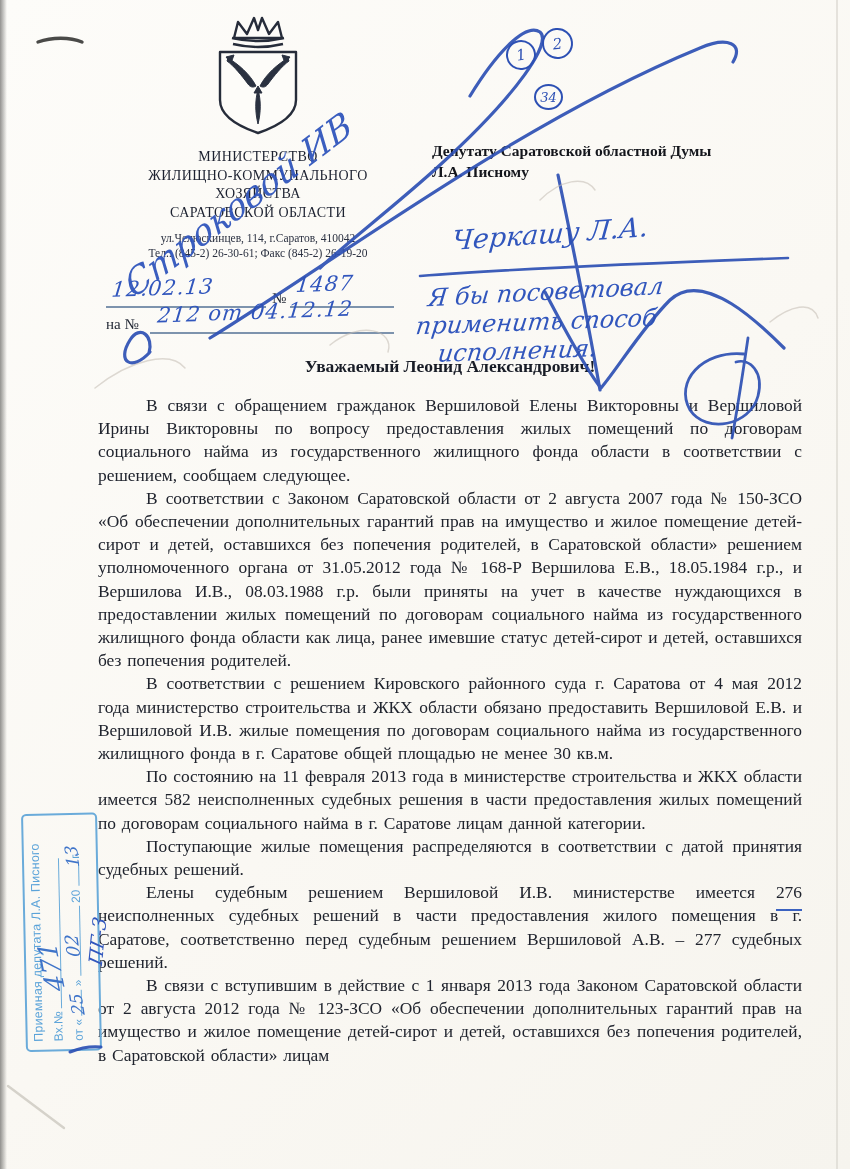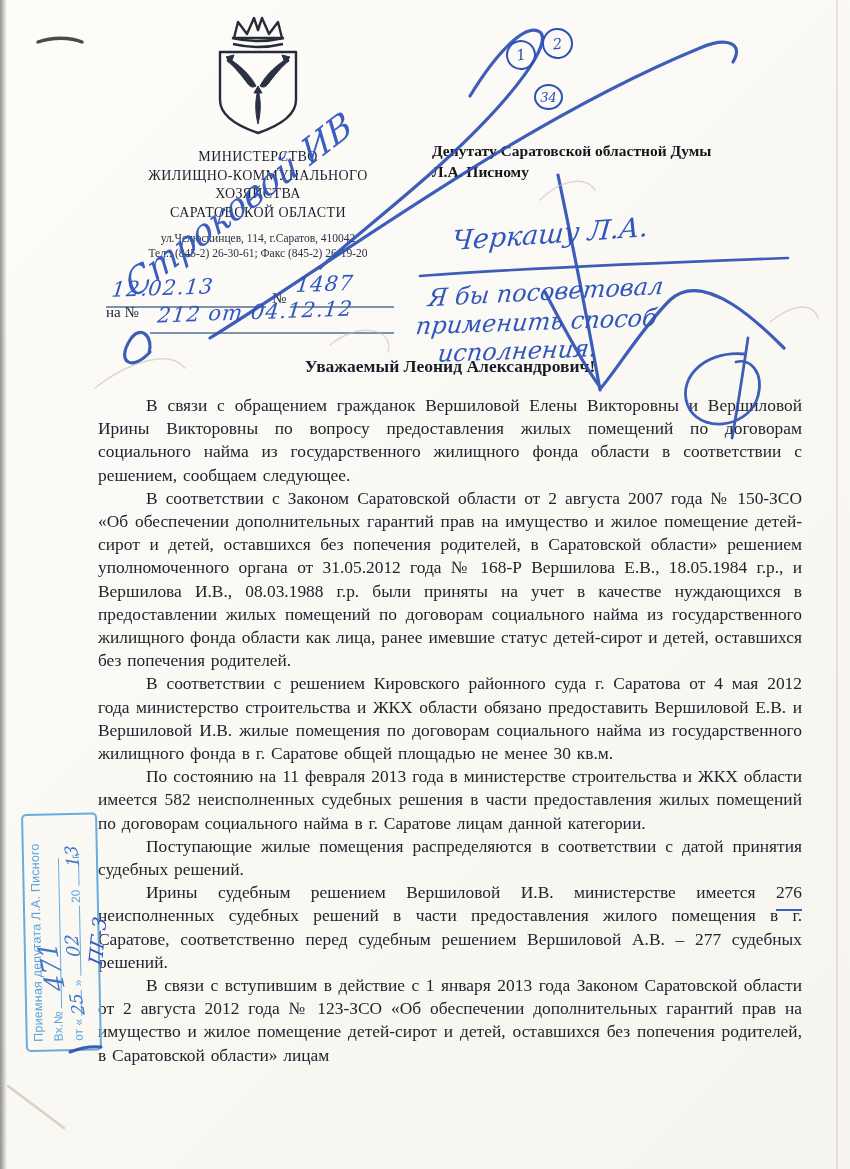--- a/index.html
+++ b/index.html
@@ -101,21 +101,21 @@
       <div>ул.Челюскинцев, 114, г.Саратов, 410042</div>
       <div>Тел.: (845-2) 26-30-61; Факс (845-2) 26-19-20</div>
     </div>
   </div>
 
   <div class="abs hand hw-ref" style="left:112px;top:276px;">12.02.13</div>
   <div class="ref-line" style="left:106px;top:306px;width:160px;"></div>
   <div class="abs ref-print" style="left:272px;top:290px;">№</div>
   <div class="abs hand hw-ref" style="left:296px;top:272px;">1487</div>
   <div class="ref-line" style="left:290px;top:306px;width:104px;"></div>
-  <div class="abs ref-print" style="left:106px;top:304px;">на №</div>
+  <div class="abs ref-print" style="left:106px;top:316px;">на №</div>
   <div class="abs hand hw-ref" style="left:158px;top:300px;">212 от 04.12.12</div>
   <div class="ref-line" style="left:150px;top:332px;width:244px;"></div>
 
   <div class="abs addressee">
     <div>Депутату Саратовской областной Думы</div>
     <div>Л.А. Писному</div>
   </div>
 
   <div class="hw-note hand sig-name">Строковой ИВ</div>
   <span class="circ" style="left:506px;top:40px;width:26px;height:26px;font-size:15px;transform:rotate(-10deg);">1</span>
@@ -127,21 +127,21 @@
   <div class="hw-note hand note2c">исполнения.</div>
 
   <div class="abs salutation">Уважаемый Леонид Александрович!</div>
 
   <div class="abs body-text">
     <p>В связи с обращением гражданок Вершиловой Елены Викторовны и Вершиловой Ирины Викторовны  по вопросу предоставления жилых помещений по договорам социального найма из государственного жилищного фонда области в соответствии с решением, сообщаем следующее.</p>
     <p>В соответствии с Законом Саратовской области от 2 августа 2007 года № 150-ЗСО «Об обеспечении дополнительных гарантий прав на имущество и жилое помещение детей-сирот и детей, оставшихся без попечения родителей, в Саратовской области» решением уполномоченного органа от 31.05.2012 года № 168-Р  Вершилова Е.В., 18.05.1984 г.р., и Вершилова И.В., 08.03.1988 г.р. были приняты на учет в качестве нуждающихся в предоставлении жилых помещений по договорам социального найма из государственного жилищного фонда области как лица, ранее имевшие статус детей-сирот и детей, оставшихся без попечения родителей.</p>
     <p>В соответствии с решением Кировского районного суда г. Саратова от 4 мая 2012 года  министерство строительства и ЖКХ области обязано предоставить Вершиловой Е.В. и Вершиловой И.В. жилые помещения по договорам социального найма из государственного жилищного фонда  в  г. Саратове общей площадью не менее 30 кв.м.</p>
     <p>По состоянию на 11 февраля 2013 года в министерстве строительства и ЖКХ области имеется 582 неисполненных судебных решения в части предоставления жилых помещений по договорам социального найма в г. Саратове лицам данной категории.</p>
     <p>Поступающие жилые помещения распределяются в соответствии с датой принятия судебных решений.</p>
-    <p><span>Ирины судебным решением Вершиловой И.В. министерстве имеется </span><span class="u-pen">276</span><span> неисполненных судебных решений в части предоставления жилого помещения в г. Саратове, соответственно перед судебным решением Вершиловой А.В. – 277  судебных решений.</span></p>
+    <p><span>Елены судебным решением Вершиловой И.В. министерстве имеется </span><span class="u-pen">276</span><span> неисполненных судебных решений в части предоставления жилого помещения в г. Саратове, соответственно перед судебным решением Вершиловой А.В. – 277  судебных решений.</span></p>
     <p>В связи с вступившим в действие с  1 января 2013 года Законом Саратовской области  от 2 августа 2012 года № 123-ЗСО «Об обеспечении дополнительных гарантий прав на имущество и жилое помещение детей-сирот и детей, оставшихся без попечения родителей, в Саратовской области»  лицам</p>
   </div>
 
   <div class="abs stamp-wrap">
     <div class="stamp-box">
       <div class="stamp-title">Приемная депутата Л.А. Писного</div>
       <div class="stamp-row">
         <span>Вх.№</span>
         <span class="stamp-line" style="width:150px;"></span>
       </div>

